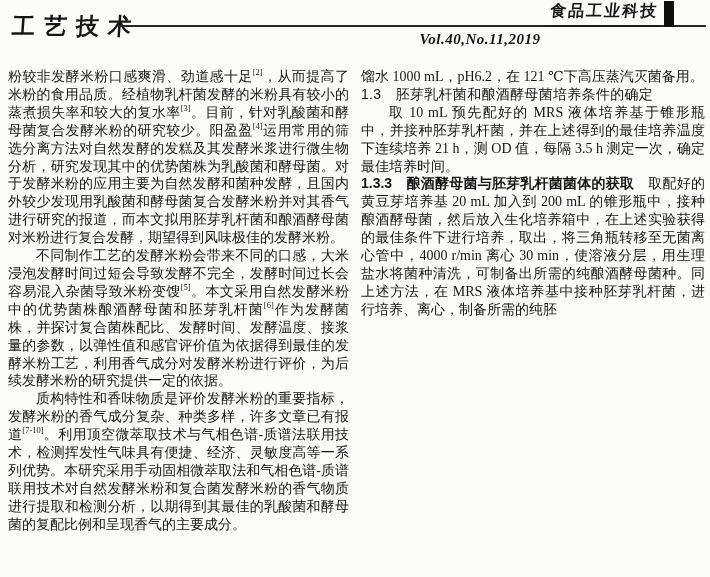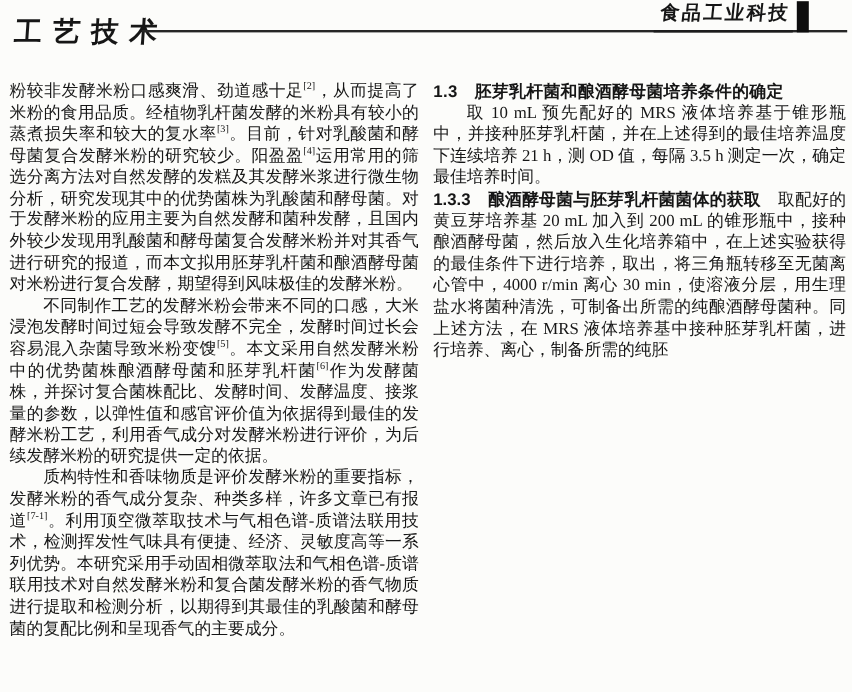--- a/index.html
+++ b/index.html
@@ -50,21 +50,21 @@
     text-align:justify;
     text-justify:inter-ideograph;
   }
   .col-left{left:8px;width:341px;}
   .col-right{left:361px;width:344px;}
   .column p, .column h2{margin:0;padding:0;}
   .para{ text-indent:0; }
   .para.indent{ text-indent:2em; }
   .sec-heading{
     font-family:"Liberation Sans","DejaVu Sans",sans-serif;
-    font-size:14px;font-weight:bold;
+    font-size:14px;font-weight:normal;
     line-height:17.9px;
     letter-spacing:0.3px;
   }
   .run-bold{
     font-family:"Liberation Sans","DejaVu Sans",sans-serif;
     font-weight:bold;
   }
   sup.cite{
     font-size:8.5px;line-height:0;vertical-align:super;
     letter-spacing:0;
@@ -77,26 +77,28 @@
 
   <div class="masthead-left">工艺技术</div>
 
   <div class="header-rule"></div>
 
   <div class="journal-logo">
     <span class="logo-text">食品工业科技</span>
     <div class="logo-bar"></div>
   </div>
 
+  <div class="issue-line">Vol.40,No.11,2019</div>
 
   <div class="column col-left">
       <p class="para"><span>粉较非发酵米粉口感爽滑、劲道感十足</span><sup class="cite">[2]</sup><span>，从而提高了米粉的食用品质。经植物乳杆菌发酵的米粉具有较小的蒸煮损失率和较大的复水率</span><sup class="cite">[3]</sup><span>。目前，针对乳酸菌和酵母菌复合发酵米粉的研究较少。阳盈盈</span><sup class="cite">[4]</sup><span>运用常用的筛选分离方法对自然发酵的发糕及其发酵米浆进行微生物分析，研究发现其中的优势菌株为乳酸菌和酵母菌。对于发酵米粉的应用主要为自然发酵和菌种发酵，且国内外较少发现用乳酸菌和酵母菌复合发酵米粉并对其香气进行研究的报道，而本文拟用胚芽乳杆菌和酿酒酵母菌对米粉进行复合发酵，期望得到风味极佳的发酵米粉。</span></p>
       <p class="para indent"><span>不同制作工艺的发酵米粉会带来不同的口感，大米浸泡发酵时间过短会导致发酵不完全，发酵时间过长会容易混入杂菌导致米粉变馊</span><sup class="cite">[5]</sup><span>。本文采用自然发酵米粉中的优势菌株酿酒酵母菌和胚芽乳杆菌</span><sup class="cite">[6]</sup><span>作为发酵菌株，并探讨复合菌株配比、发酵时间、发酵温度、接浆量的参数，以弹性值和感官评价值为依据得到最佳的发酵米粉工艺，利用香气成分对发酵米粉进行评价，为后续发酵米粉的研究提供一定的依据。</span></p>
-      <p class="para indent"><span>质构特性和香味物质是评价发酵米粉的重要指标，发酵米粉的香气成分复杂、种类多样，许多文章已有报道</span><sup class="cite">[7-1]</sup><span>。利用顶空微萃取技术与气相色谱-质谱法联用技术，检测挥发性气味具有便捷、经济、灵敏度高等一系列优势。本研究采用手动固相微萃取法和气相色谱-质谱联用技术对自然发酵米粉和复合菌发酵米粉的香气物质进行提取和检测分析，以期得到其最佳的乳酸菌和酵母菌的复配比例和呈现香气的主要成分。</span></p>
+      <p class="para indent"><span>质构特性和香味物质是评价发酵米粉的重要指标，发酵米粉的香气成分复杂、种类多样，许多文章已有报道</span><sup class="cite">[7-10]</sup><span>。利用顶空微萃取技术与气相色谱-质谱法联用技术，检测挥发性气味具有便捷、经济、灵敏度高等一系列优势。本研究采用手动固相微萃取法和气相色谱-质谱联用技术对自然发酵米粉和复合菌发酵米粉的香气物质进行提取和检测分析，以期得到其最佳的乳酸菌和酵母菌的复配比例和呈现香气的主要成分。</span></p>
     </div>
 
   <div class="column col-right">
+      <p class="para"><span>馏水 1000 mL，pH6.2，在 121 ℃下高压蒸汽灭菌备用。</span></p>
       <h2 class="sec-heading"><span>1.3　胚芽乳杆菌和酿酒酵母菌培养条件的确定</span></h2>
       <p class="para indent"><span>取 10 mL 预先配好的 MRS 液体培养基于锥形瓶中，并接种胚芽乳杆菌，并在上述得到的最佳培养温度下连续培养 21 h，测 OD 值，每隔 3.5 h 测定一次，确定最佳培养时间。</span></p>
       <p class="para"><span class="run-bold">1.3.3　酿酒酵母菌与胚芽乳杆菌菌体的获取</span><span>　取配好的黄豆芽培养基 20 mL 加入到 200 mL 的锥形瓶中，接种酿酒酵母菌，然后放入生化培养箱中，在上述实验获得的最佳条件下进行培养，取出，将三角瓶转移至无菌离心管中，4000 r/min 离心 30 min，使溶液分层，用生理盐水将菌种清洗，可制备出所需的纯酿酒酵母菌种。同上述方法，在 MRS 液体培养基中接种胚芽乳杆菌，进行培养、离心，制备所需的纯胚</span></p>
     </div>
 
 </div>
 
 </body></html>

